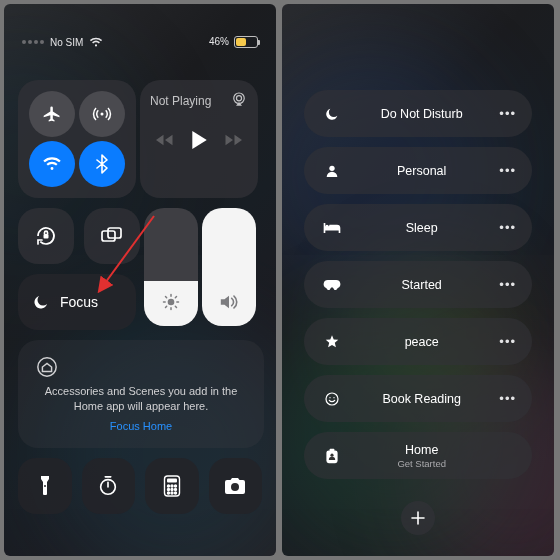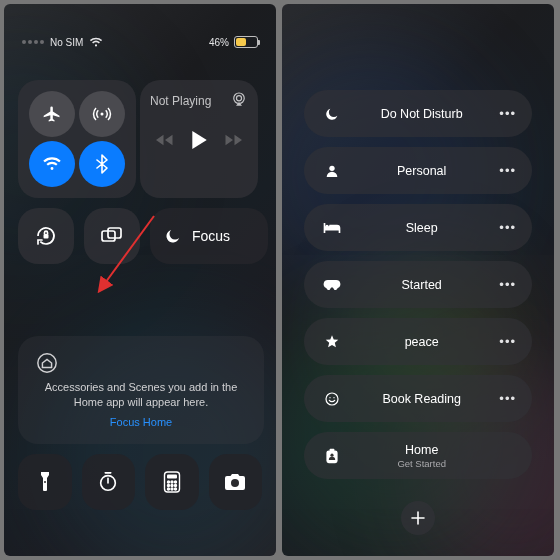--- a/index.html
+++ b/index.html
@@ -37,21 +37,21 @@
   .blob3 { position:absolute; width:220px; height:220px; border-radius:50%; filter:blur(40px); background:#6b2c4a; opacity:.28; left:120px; top:360px; pointer-events:none; }
   .blob4 { position:absolute; width:180px; height:180px; border-radius:50%; filter:blur(38px); background:#7a6a1f; opacity:.20; left:60px; top:240px; pointer-events:none; }
 
   .content { position: relative; z-index: 2; }
 
   
   .statusbar { display:flex; align-items:center; justify-content:space-between; padding:0 18px; height:76px; font-size:10px; font-weight:500; color:#e4e4e6; }
   .sb-left { display:flex; align-items:center; gap:6px; }
   .dots { display:flex; gap:2px; }
   .dot { width:4px; height:4px; border-radius:50%; background:#6b6b6e; }
-  .sb-right { display:flex; align-items:center; gap:5px; }
+  .sb-right { display:flex; align-items:flex-start; gap:5px; }
   .battery { width:24px; height:12px; border:1.3px solid #bdbdbd; border-radius:3px; position:relative; }
   .battery::after { content:""; position:absolute; right:-3px; top:3px; width:2px; height:5px; background:#bdbdbd; border-radius:0 1px 1px 0; }
   .battery .fill { position:absolute; left:1px; top:1px; bottom:1px; width:46%; background:#f6c94c; border-radius:2px; }
 
   .grid { padding: 0 14px; display:flex; flex-direction:column; gap:10px; }
   .row { display:flex; gap:4px; }
   .tile { background:rgba(50,50,55,0.75); border-radius:20px; }
   .tile.sm { width:56px; height:56px; display:flex; align-items:center; justify-content:center; }
   .conn-tile { width:118px; height:118px; display:grid; grid-template-columns:1fr 1fr; grid-template-rows:1fr 1fr; gap:0; padding:9px; }
   .cbtn { width:46px; height:46px; border-radius:50%; display:flex; align-items:center; justify-content:center; margin:auto; }
@@ -169,21 +169,21 @@
                 <path d="M2 1l13 8-13 8V1z"></path>
               </svg>
             <svg width="18" height="14" viewBox="0 0 24 18" fill="#5c5c5f">
                 <path d="M12 9L2 2v14l10-7zm12 0L14 2v14l10-7z"></path>
               </svg>
           </div>
         </div>
       </div>
 
       <div class="row">
-        <div style="display:flex;flex-direction:row;gap:10px;">
+        <div style="display:flex;flex-direction:column;gap:10px;">
           <div class="row" style="gap:10px;">
             <div class="tile sm">
               <svg width="24" height="24" viewBox="0 0 24 24" fill="none" stroke="#fff" stroke-width="1.7">
                   <path d="M4 12a8 8 0 1 1 2.3 5.6"></path>
                   <path d="M4 20v-4h4" stroke-linecap="round"></path>
                   <rect x="9.5" y="10" width="5" height="4.5" rx="1" fill="#fff" stroke="none"></rect>
                   <path d="M10.5 10V8.7a1.5 1.5 0 013 0V10"></path>
                 </svg>
             </div>
             <div class="tile sm">

